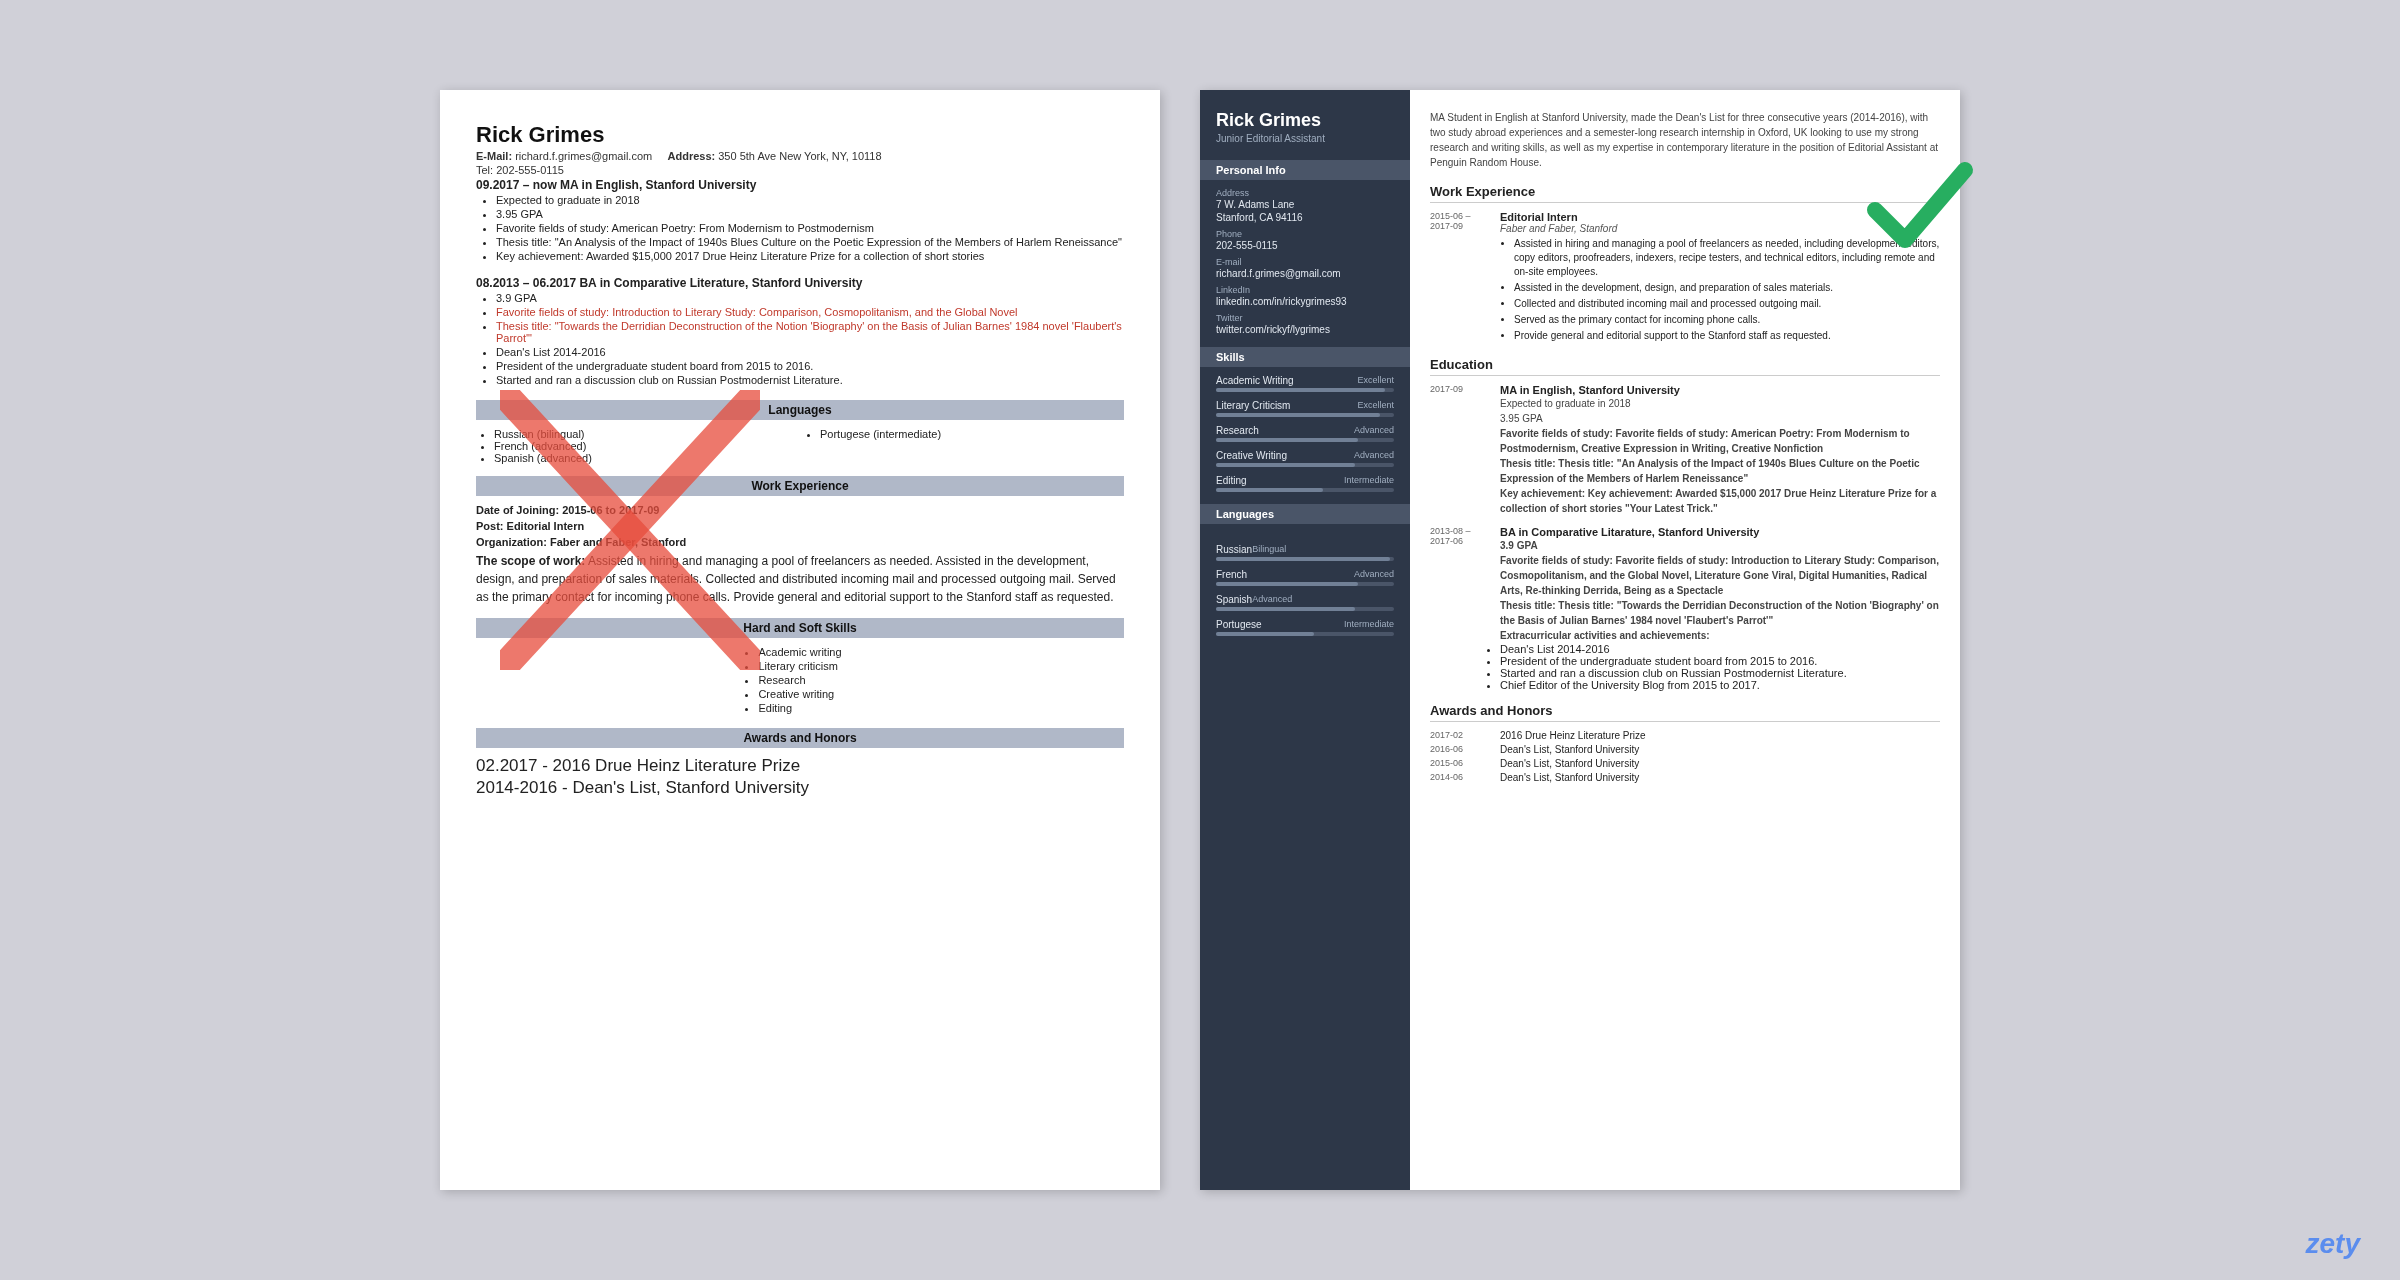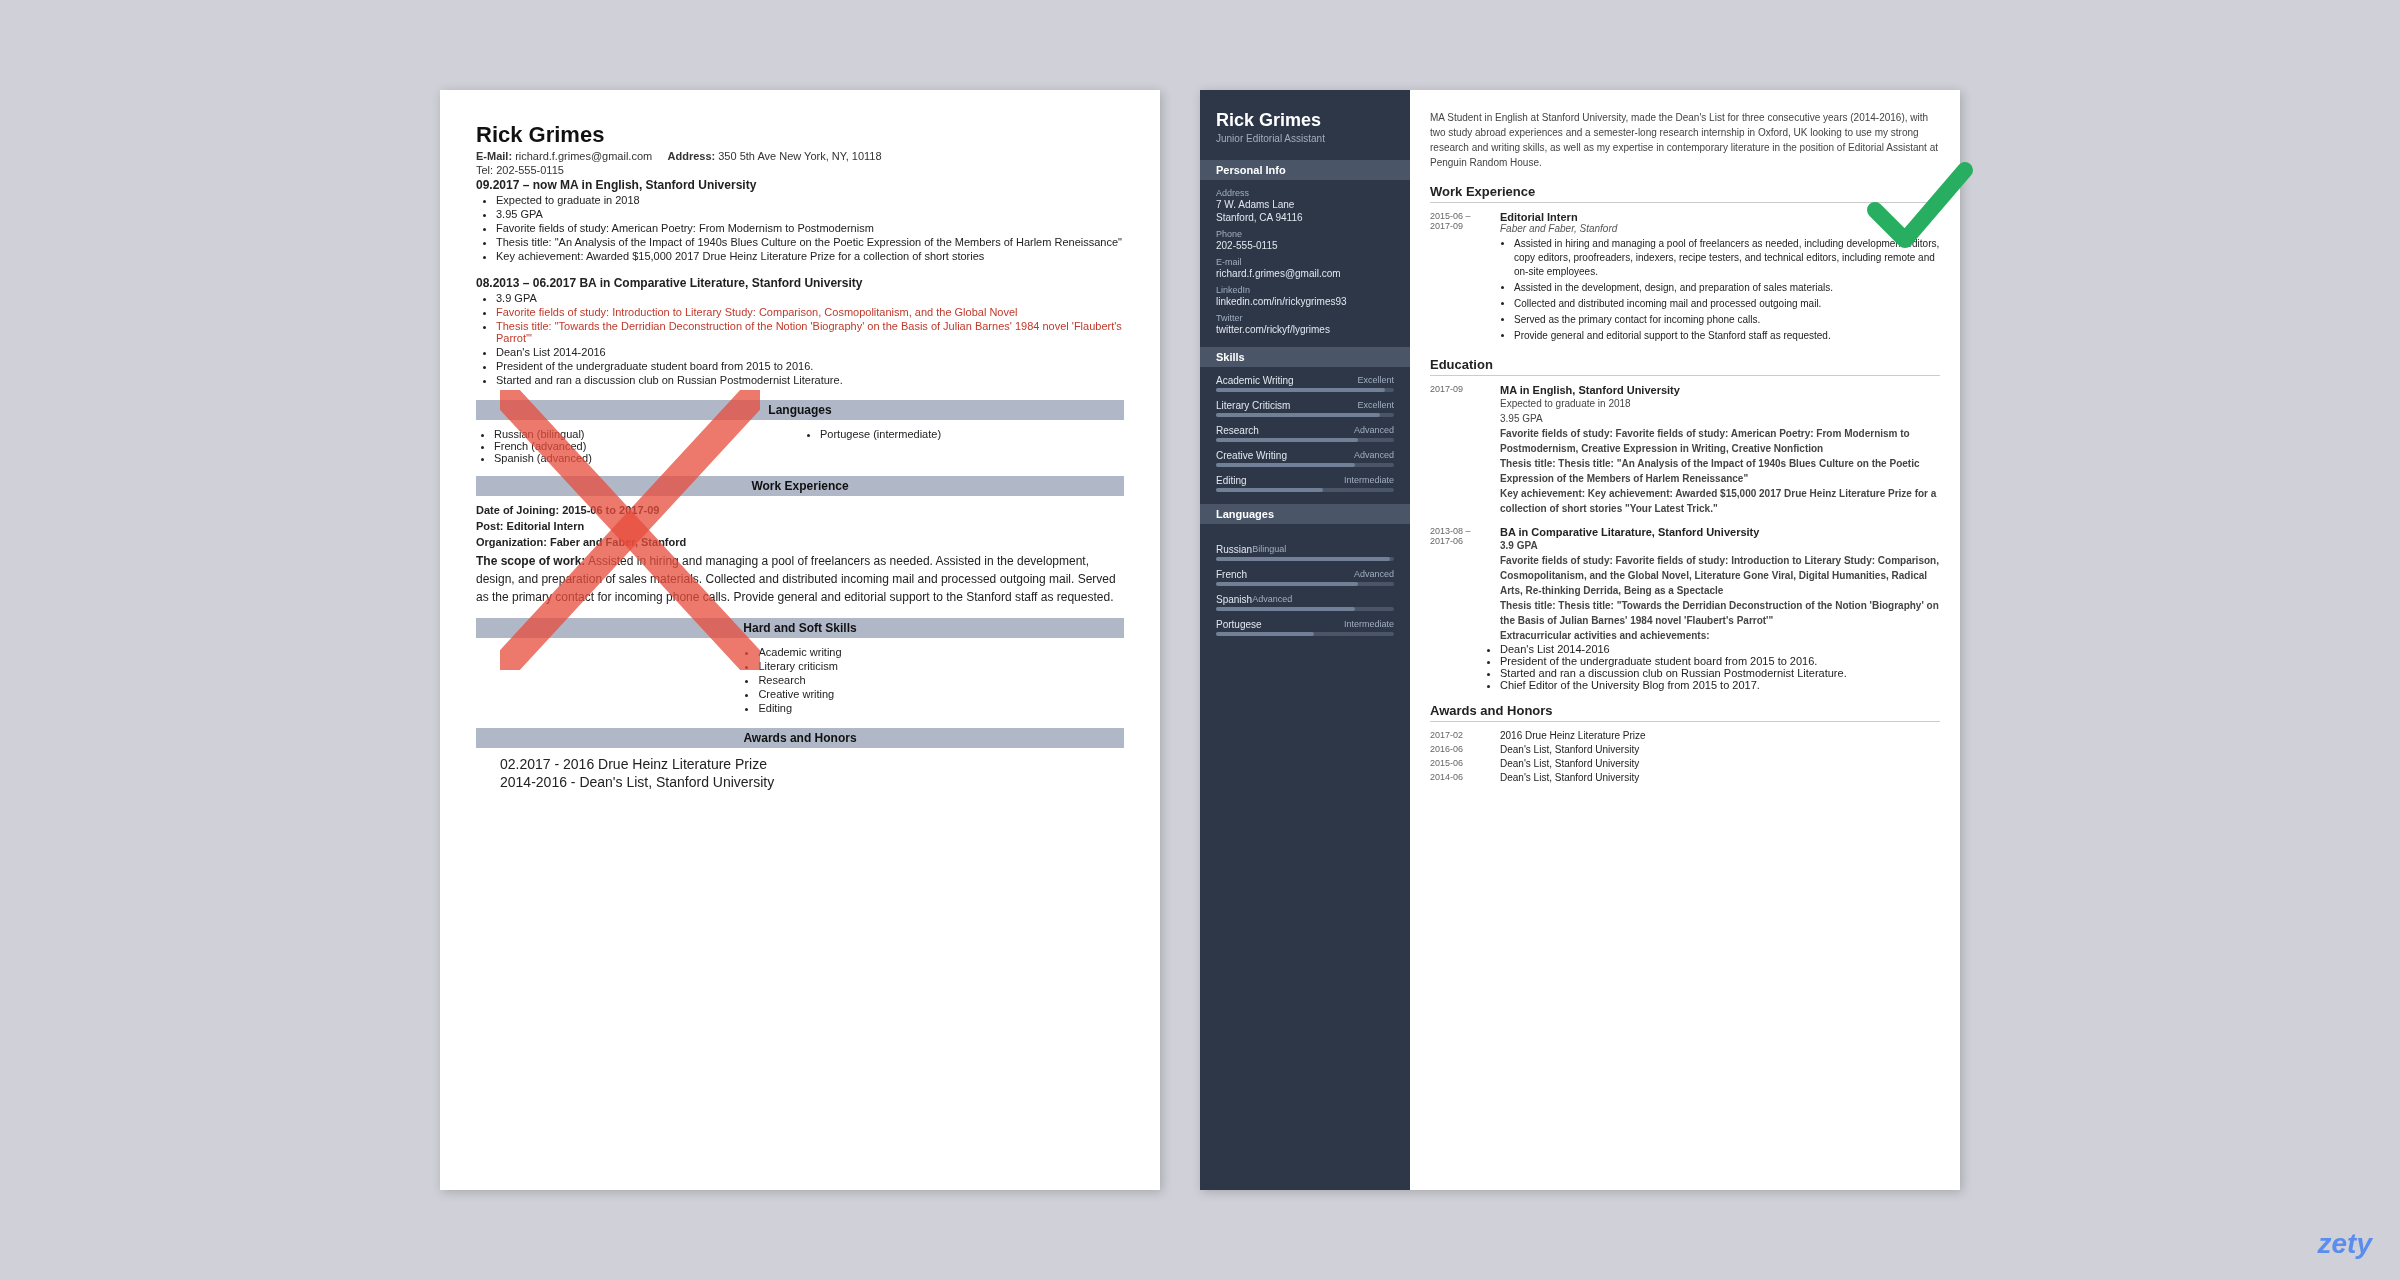--- a/index.html
+++ b/index.html
@@ -61,21 +61,21 @@
     .lang-grid ul li { font-size: 11px; }
 
     .work-section .work-meta { font-size: 11px; margin-bottom: 4px; }
     .work-section .work-meta span { font-weight: bold; }
     .work-section p { font-size: 12px; line-height: 1.5; }
 
     .skills-list { text-align: center; }
     .skills-list ul { list-style: disc; display: inline-block; text-align: left; }
     .skills-list ul li { font-size: 11px; margin-bottom: 2px; }
 
-    .awards-block p { font-size: 14px; margin-bottom: 2px; margin-left: 24px; }
+    .awards-block p { font-size: 17px; margin-bottom: 2px; }
 
     
     .red-x {
       position: absolute;
       left: 60px;
       top: 300px;
       width: 260px;
       height: 280px;
       pointer-events: none;
     }
@@ -458,13 +458,13 @@
       <div class="award-year">2015-06</div>
       <div class="award-body">Dean's List, Stanford University</div>
     </div>
     <div class="award-entry clearfix">
       <div class="award-year">2014-06</div>
       <div class="award-body">Dean's List, Stanford University</div>
     </div>
   </div>
 </div>
 
-<div class="zety-logo" style="position:fixed; bottom:20px; right:28px;">zety</div>
+<div class="zety-logo" style="position:fixed; bottom:20px; right:40px;">zety</div>
 
 </body></html>

